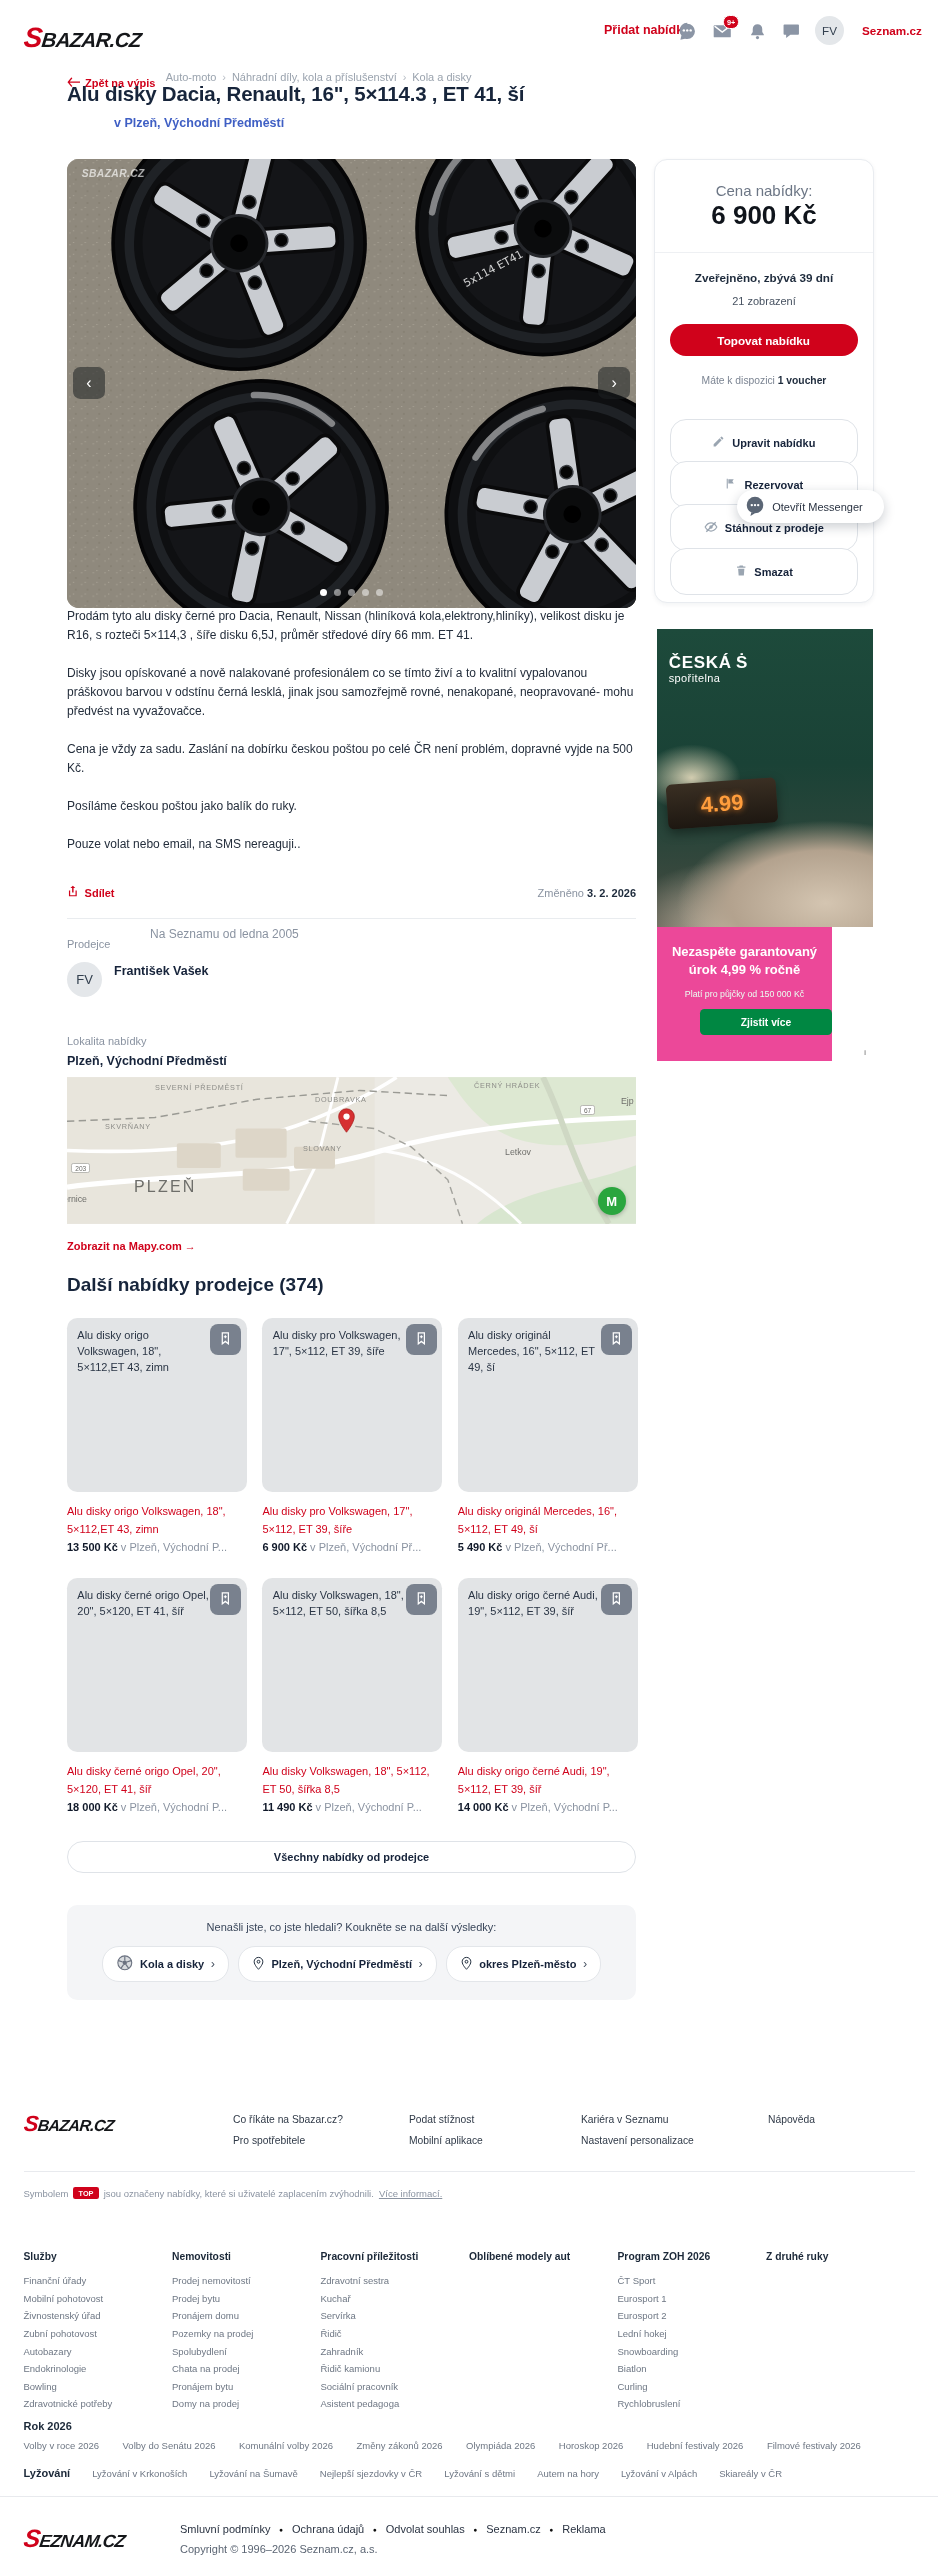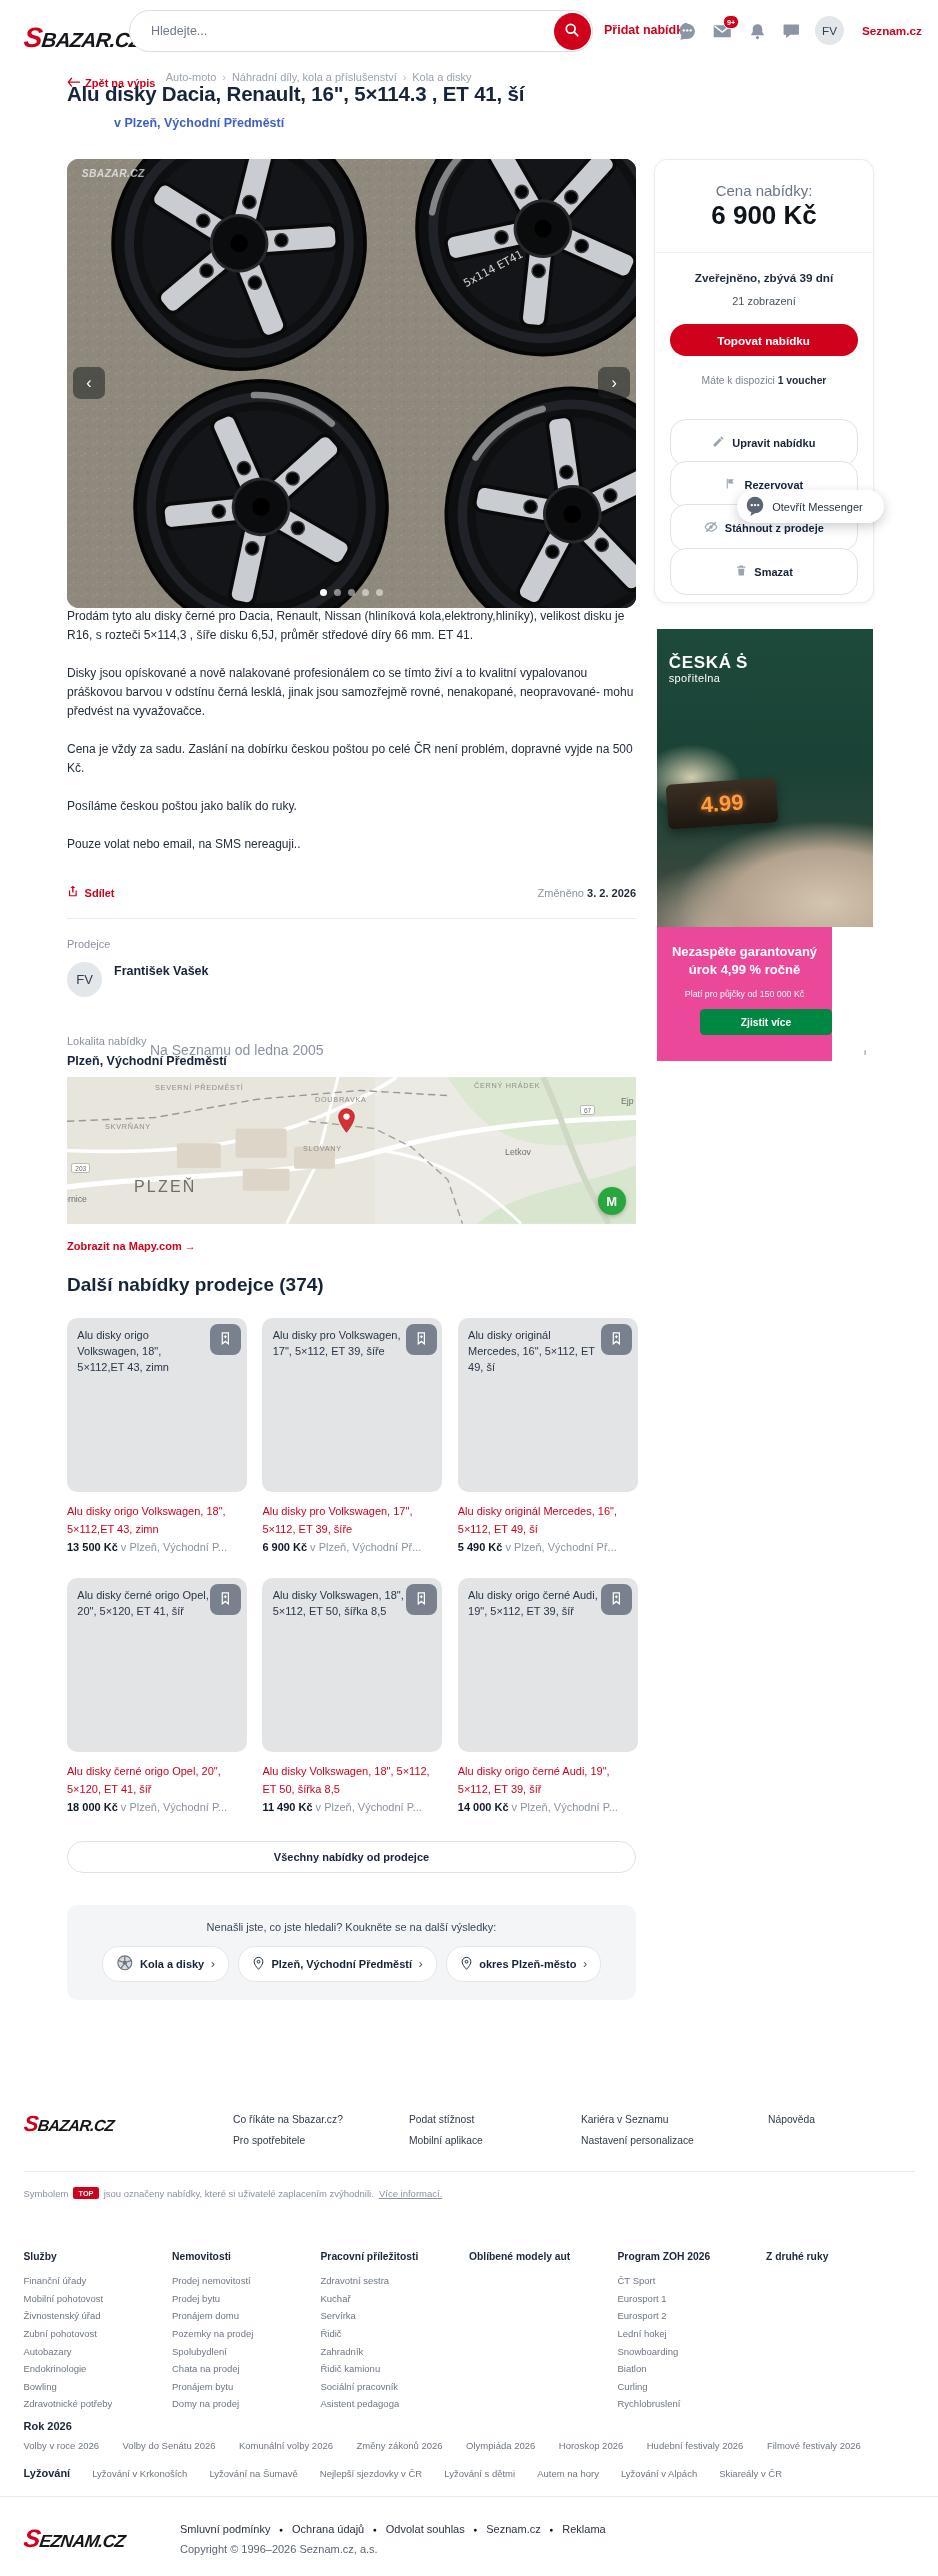--- a/index.html
+++ b/index.html
@@ -86,21 +86,21 @@
   .share{left:67px;top:885px;display:flex;align-items:center;gap:5.9px;color:#d0021b;font-size:11px;font-weight:600;}
   .changed{right:302px;top:887px;font-size:11px;color:#8a93a1;}
   .changed b{color:#1e2b3c;}
   .div1{left:67px;top:918px;width:569px;border-top:0.7px solid #e9ecef;}
 
   
   .lbl{font-size:11px;color:#8a93a1;}
   .seller-lbl{left:67px;top:938px;}
   .s-avatar{left:67px;top:962px;width:35px;height:35px;border-radius:50%;background:#e4e7ea;display:flex;align-items:center;justify-content:center;font-size:13px;color:#33404f;}
   .s-name{left:114px;top:964px;font-size:12.5px;font-weight:700;color:#16233a;}
-  .s-since{left:114px;top:1042px;font-size:14px;color:#8a93a1;padding-left:36px;}
+  .s-since{left:114px;top:927px;font-size:12px;color:#8a93a1;padding-left:36px;}
 
   
   .loc-lbl{left:67px;top:1035px;}
   .loc-val{left:67px;top:1054px;font-size:12.5px;font-weight:700;color:#16233a;}
   .map{left:67px;top:1077px;width:569px;height:147px;background:#eceae4;overflow:hidden;}
   .map svg{position:absolute;left:0;top:0;}
   .mlabel{position:absolute;color:#8d8d89;font-size:7.3px;letter-spacing:0.7px;white-space:nowrap;}
   .mtown{position:absolute;color:#6f6f6b;font-size:8.8px;letter-spacing:0;}
   .mcity{position:absolute;color:#6e6e6a;font-size:16px;letter-spacing:2.2px;font-weight:500;}
   .rbadge{position:absolute;background:#fff;border:0.7px solid #b9b9b4;color:#6a6a66;font-size:6.6px;padding:0.7px 2.9px;border-radius:2.2px;}
@@ -152,29 +152,20 @@
   .legal .dotsep{font-size:6.6px;color:#111;}
   .copyright{left:180px;top:2543px;font-size:11px;color:#5b6573;}
 </style>
 </head>
 <body>
 
 <div class="page">
 
   <div class="abs header">
     <div class="abs logo"><span class="s">S</span><span class="rest">BAZAR.CZ</span></div>
-    <div class="abs search">
-      <input type="text" placeholder="Hledejte..." style="">
-      <button class="search-btn">
-        <span><svg width="17.6" height="17.6" viewBox="0 0 24 24">
-              <circle cx="10.5" cy="10.5" r="6" fill="none" stroke="#fff" stroke-width="2.4"></circle>
-              <line x1="15" y1="15" x2="20" y2="20" stroke="#fff" stroke-width="2.4" stroke-linecap="round"></line>
-            </svg></span>
-      </button>
-    </div>
     <a class="abs addoffer">Přidat nabídku</a>
     <span class="abs hicon" style="left:677px"><svg width="20.5" height="20.5" viewBox="0 0 24 24" fill="#8b95a5">
           <path d="M12 2a9 9 0 0 0-9 9c0 2.2.8 4.2 2.2 5.8L4 22l5.4-1.2c.8.2 1.7.3 2.6.3a9 9 0 0 0 0-18z"></path>
           <circle cx="8" cy="11" r="1.4" fill="#fff"></circle>
           <circle cx="12" cy="11" r="1.4" fill="#fff"></circle>
           <circle cx="16" cy="11" r="1.4" fill="#fff"></circle>
         </svg></span>
     <span class="abs hicon" style="left:712px">
       <svg width="20.5" height="20.5" viewBox="0 0 24 24" fill="#8b95a5">
           <path d="M3 5h18a1 1 0 0 1 1 1v12a1 1 0 0 1-1 1H3a1 1 0 0 1-1-1V6a1 1 0 0 1 1-1z"></path>

